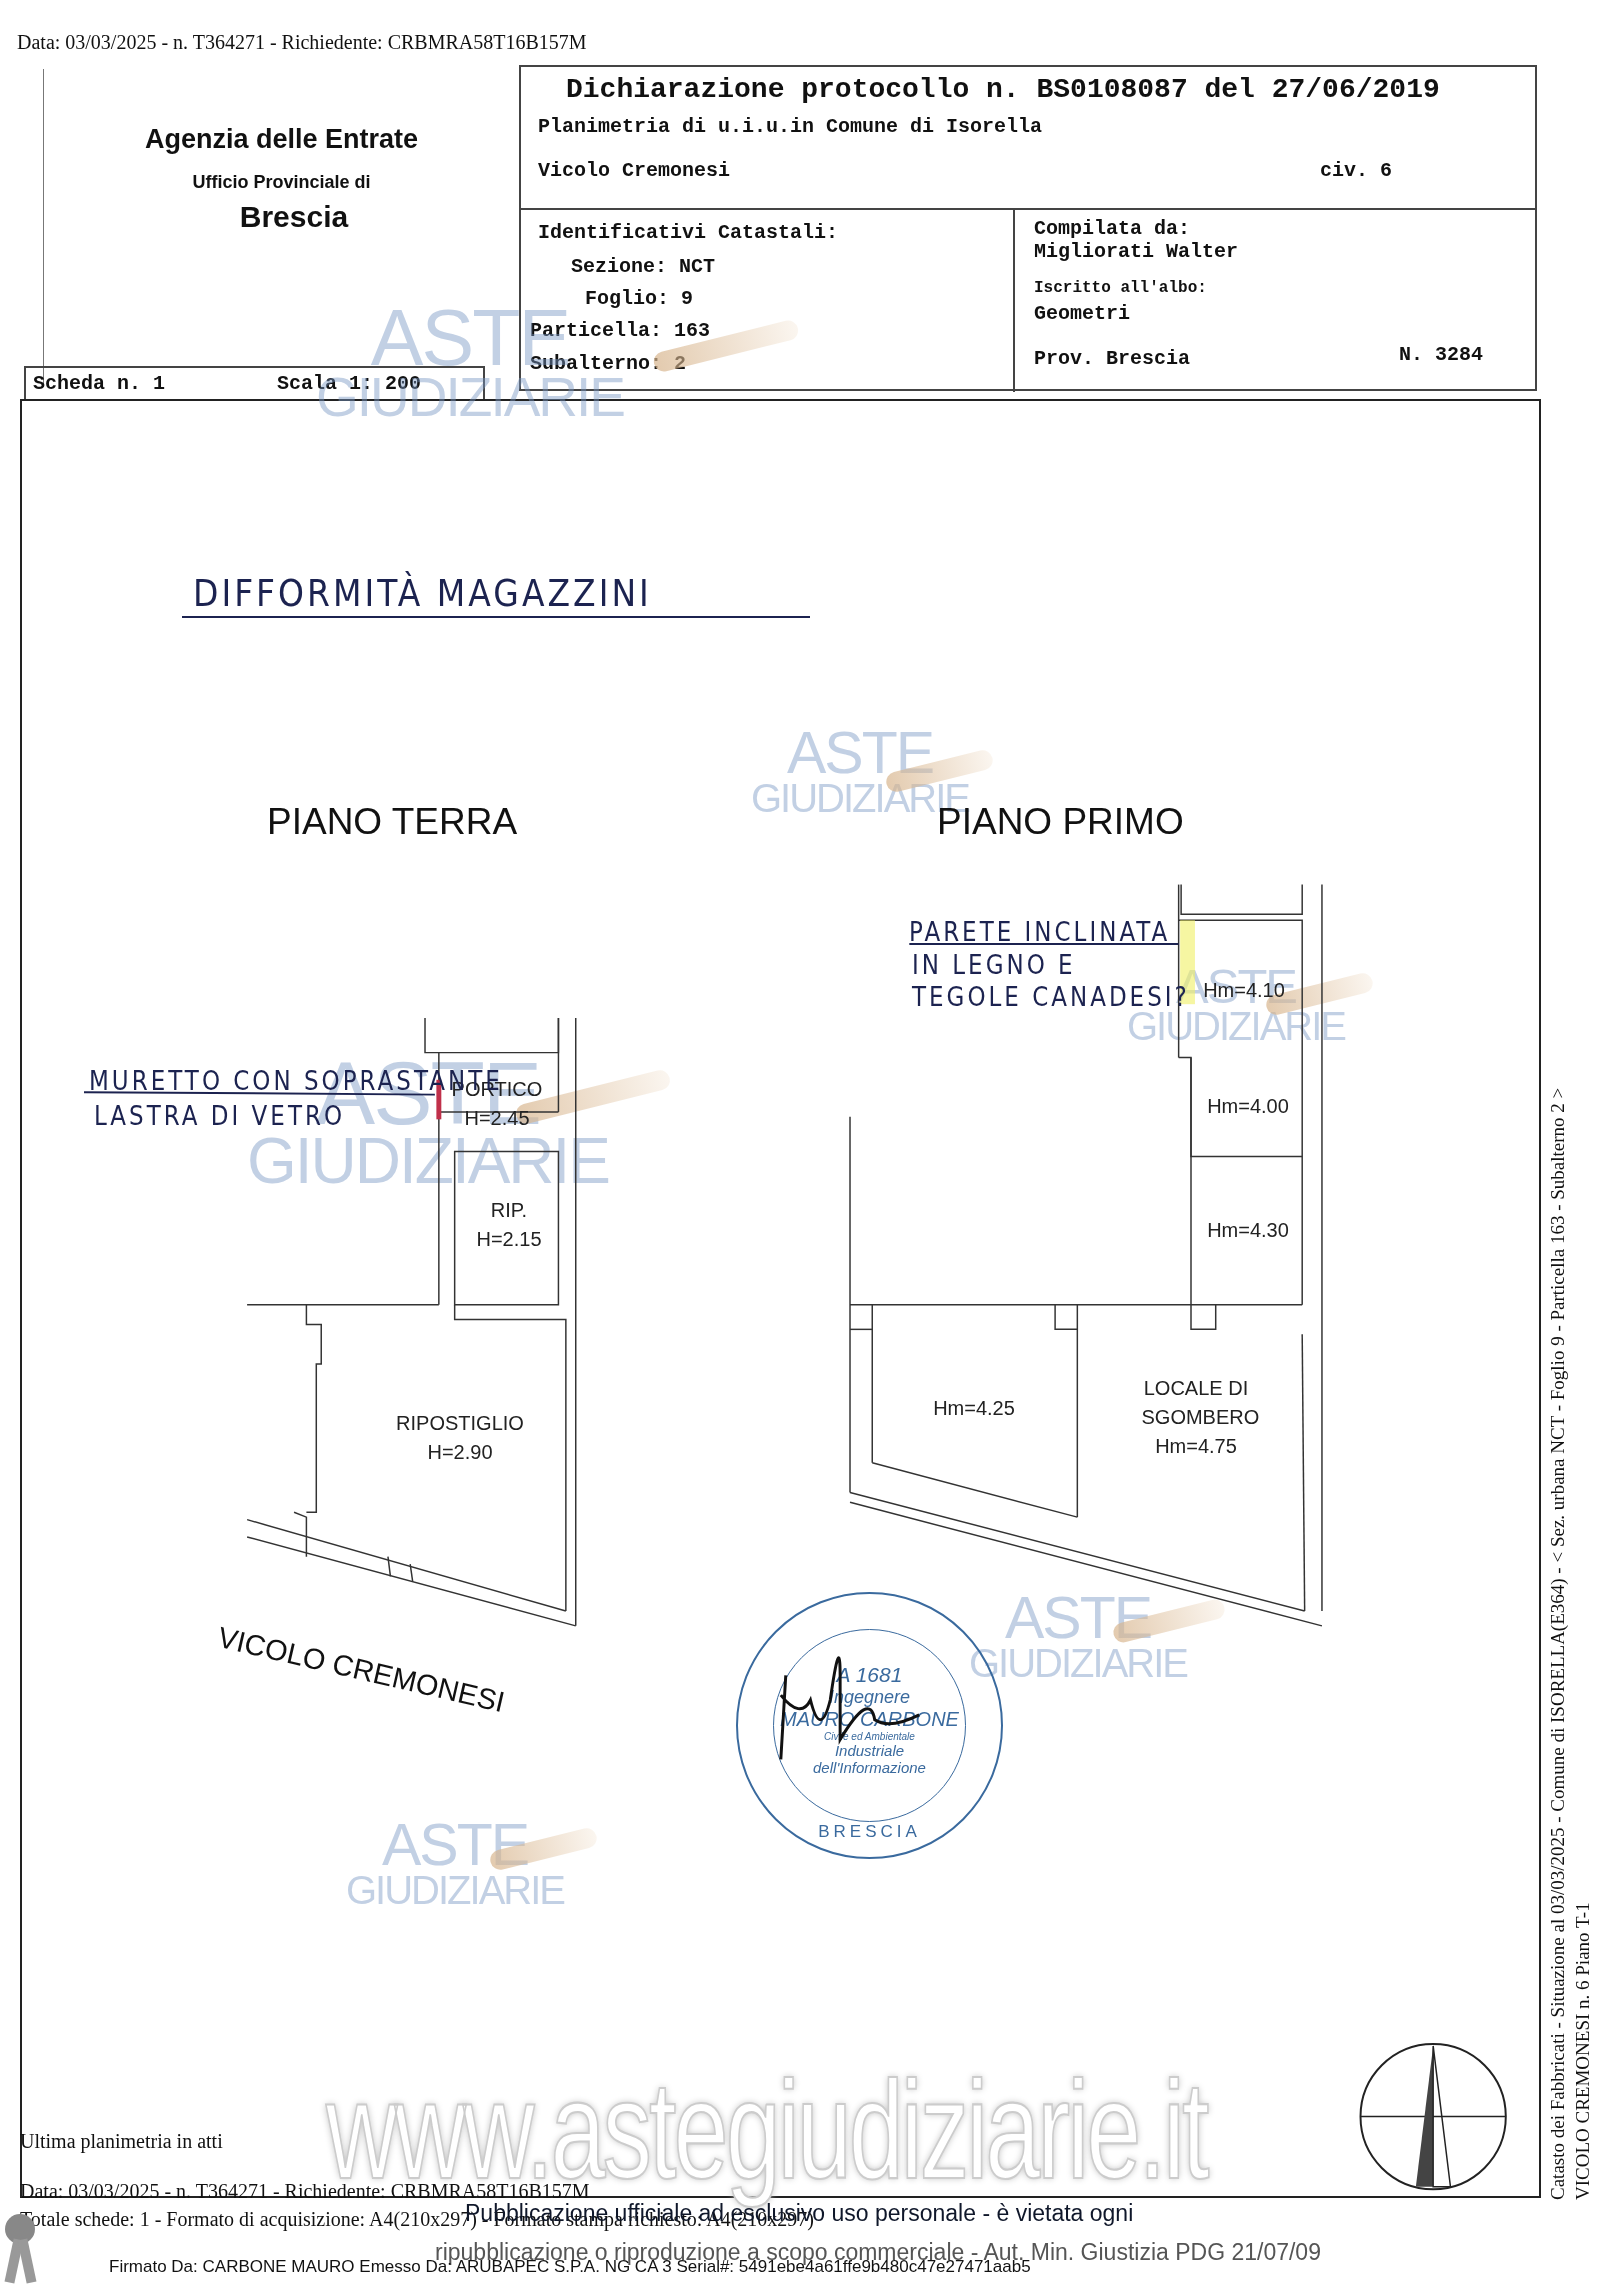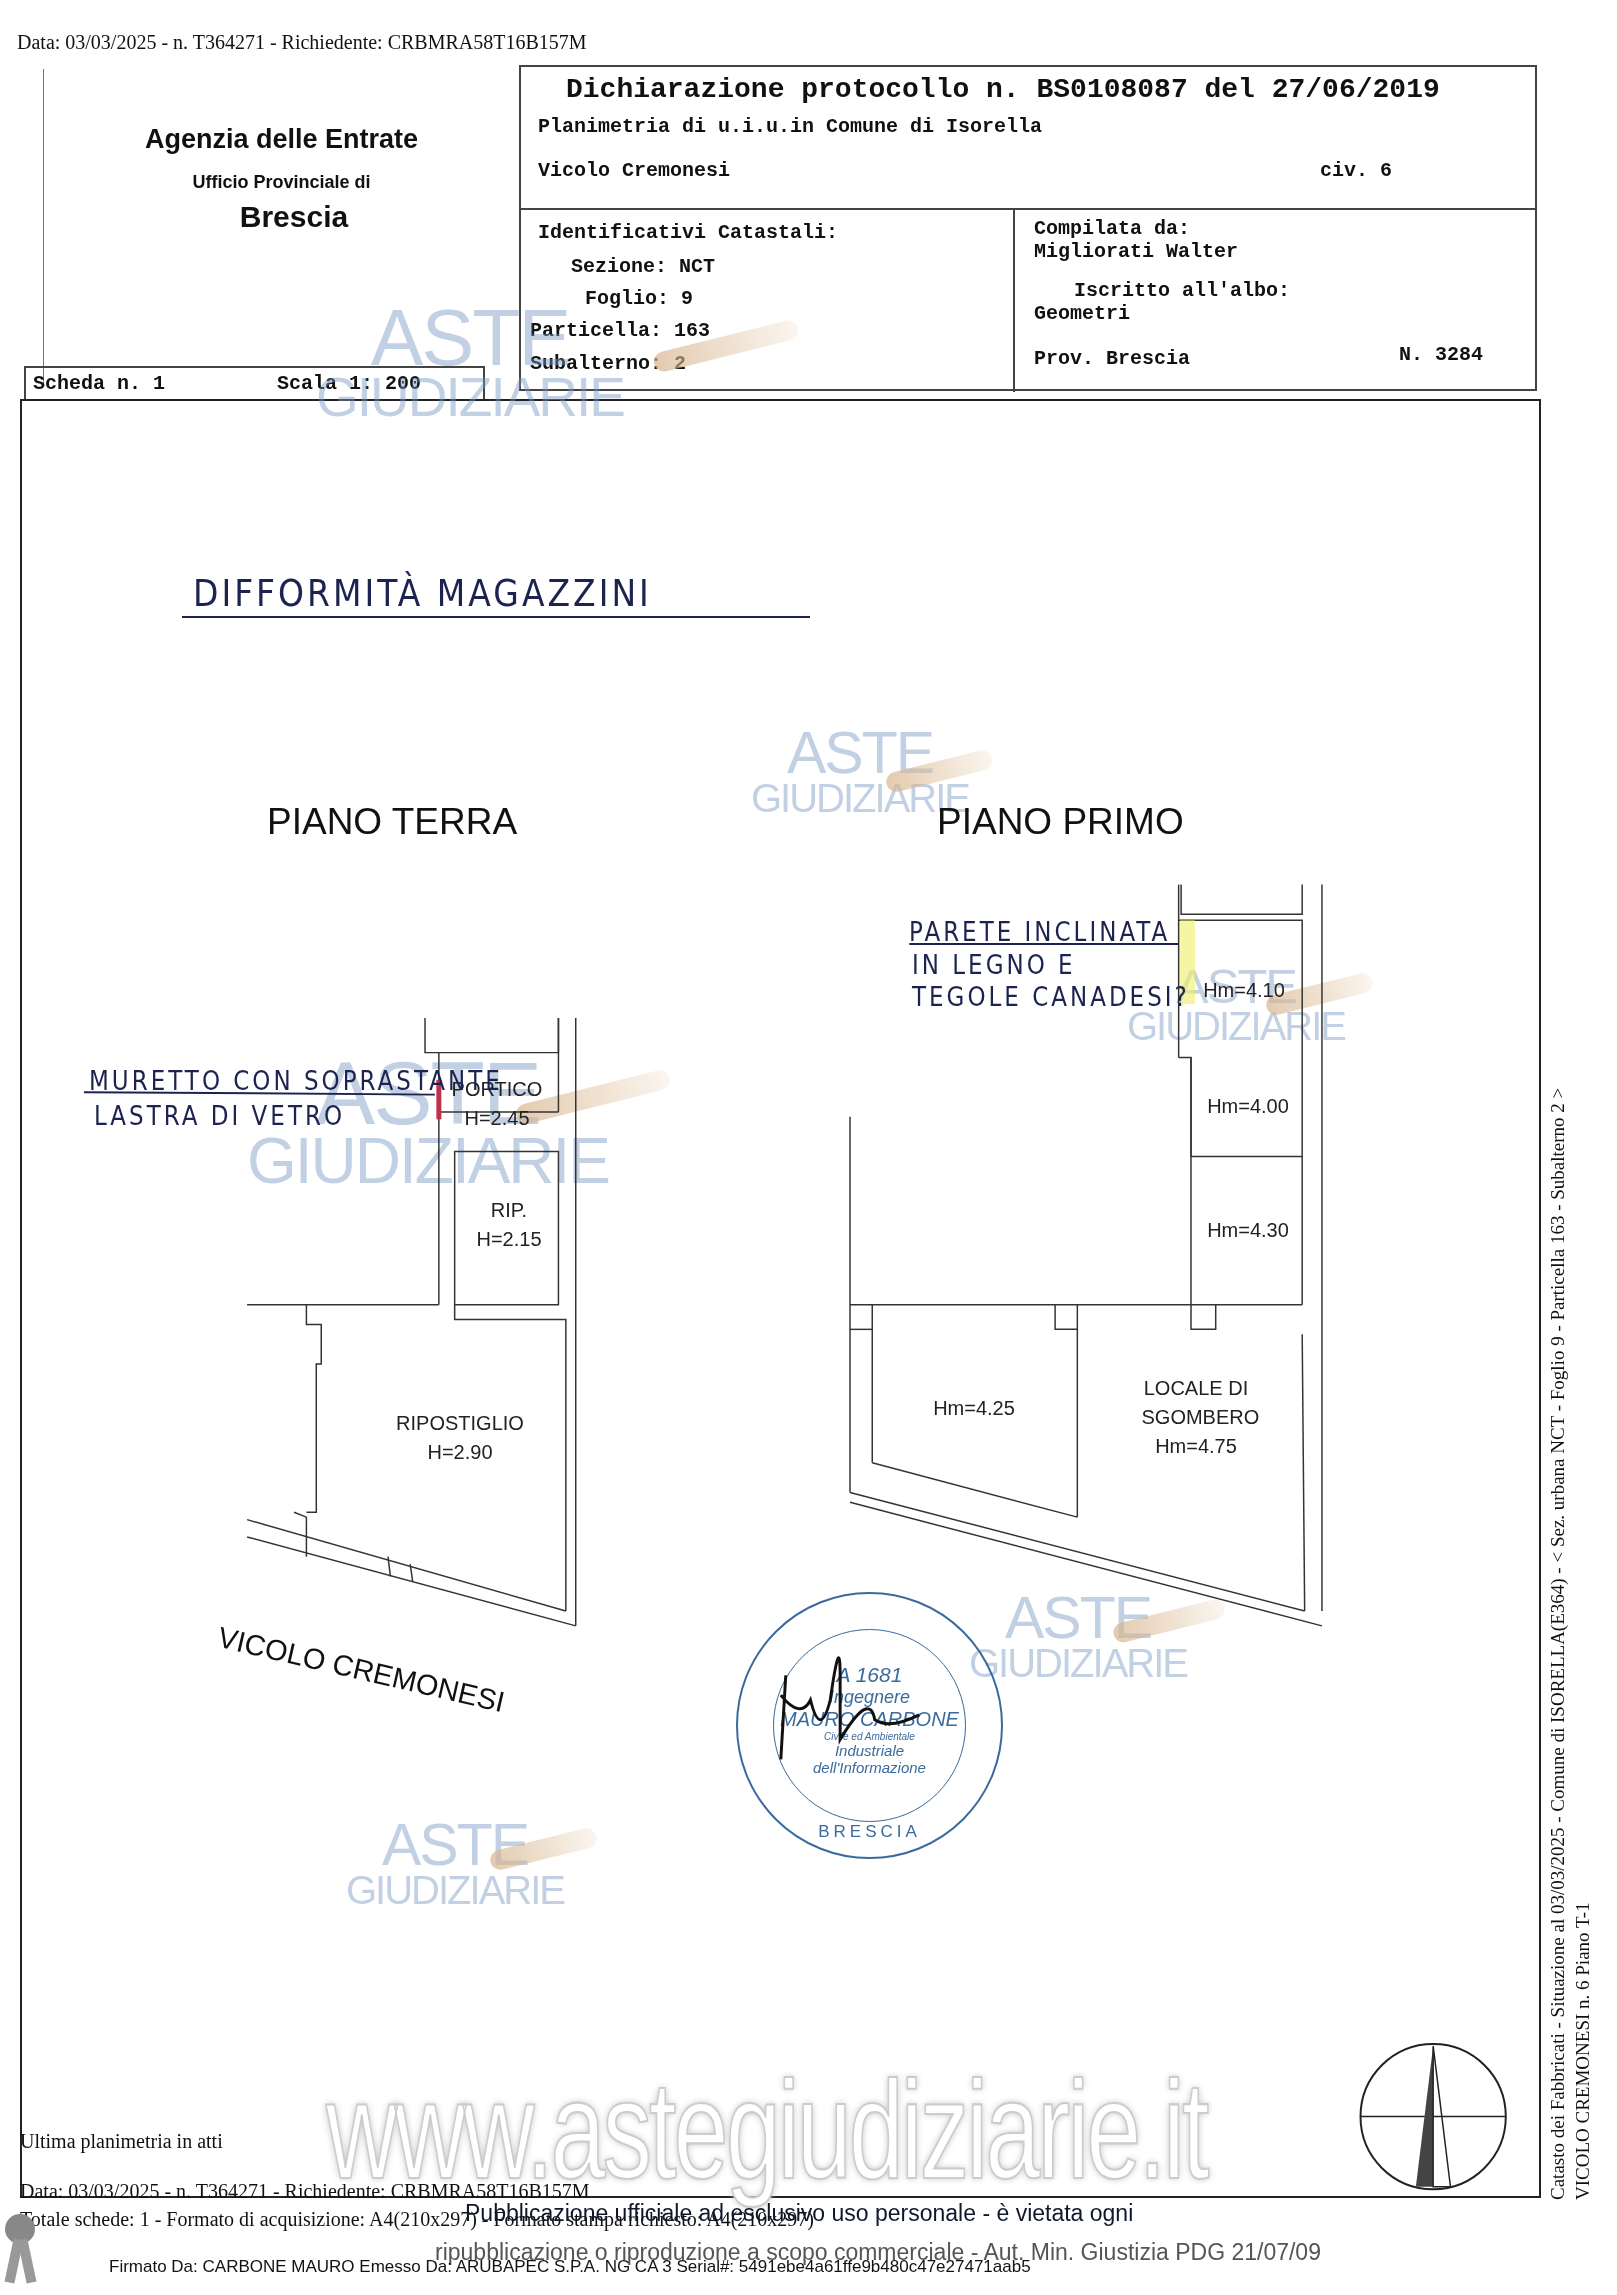--- a/index.html
+++ b/index.html
@@ -40,21 +40,21 @@
 <div class="abs mono" style="left:1320px;top:159px;font-size:20px;">civ. 6</div>
 
 <div class="abs mono" style="left:538px;top:221px;font-size:20px;">Identificativi Catastali:</div>
 <div class="abs mono" style="left:571px;top:255px;font-size:20px;">Sezione: NCT</div>
 <div class="abs mono" style="left:585px;top:287px;font-size:20px;">Foglio: 9</div>
 <div class="abs mono" style="left:530px;top:319px;font-size:20px;">Particella: 163</div>
 <div class="abs mono" style="left:530px;top:352px;font-size:20px;">Subalterno: 2</div>
 
 <div class="abs mono" style="left:1034px;top:217px;font-size:20px;">Compilata da:</div>
 <div class="abs mono" style="left:1034px;top:240px;font-size:20px;">Migliorati Walter</div>
-<div class="abs mono" style="left:1034px;top:279px;font-size:20px;margin-left:40px;">Iscritto all'albo:</div>
+<div class="abs mono" style="left:1034px;top:279px;font-size:16px;">Iscritto all'albo:</div>
 <div class="abs mono" style="left:1034px;top:302px;font-size:20px;">Geometri</div>
 <div class="abs mono" style="left:1034px;top:347px;font-size:20px;">Prov. Brescia</div>
 <div class="abs mono" style="left:1399px;top:343px;font-size:20px;">N. 3284</div>
 
 <div class="box" style="left:24px;top:366px;width:461px;height:35px;"></div>
 <div class="abs mono" style="left:33px;top:372px;font-size:20px;">Scheda n. 1</div>
 <div class="abs mono" style="left:277px;top:372px;font-size:20px;">Scala 1: 200</div>
 
 <div class="box" style="left:20px;top:399px;width:1521px;height:1799px;border-width:2.5px;border-color:#222;"></div>
 

